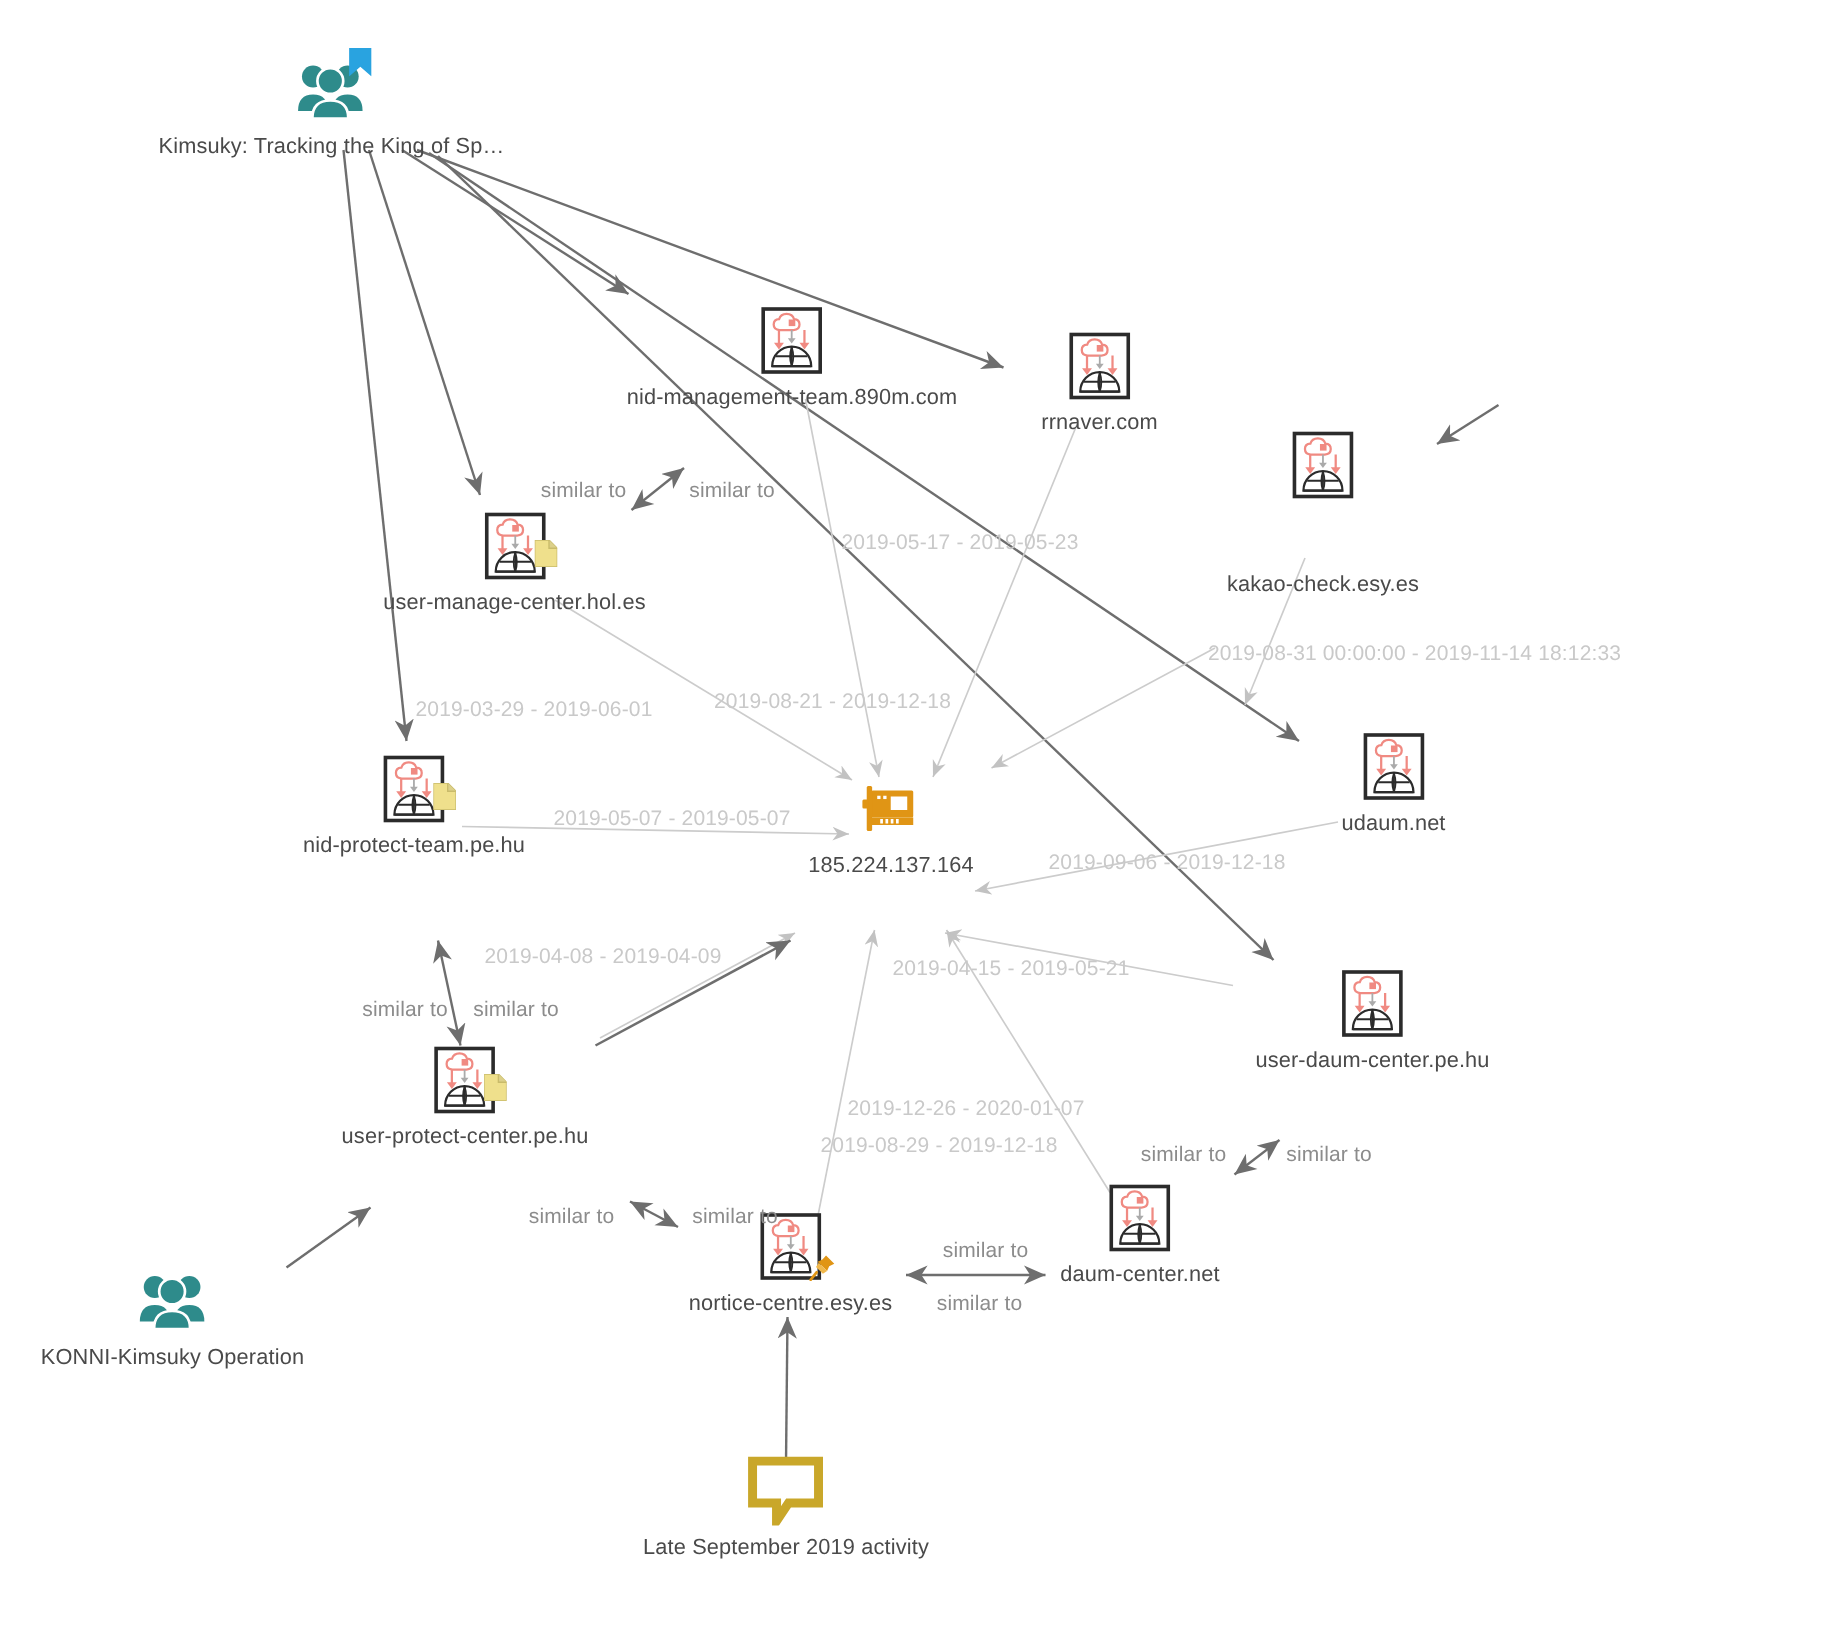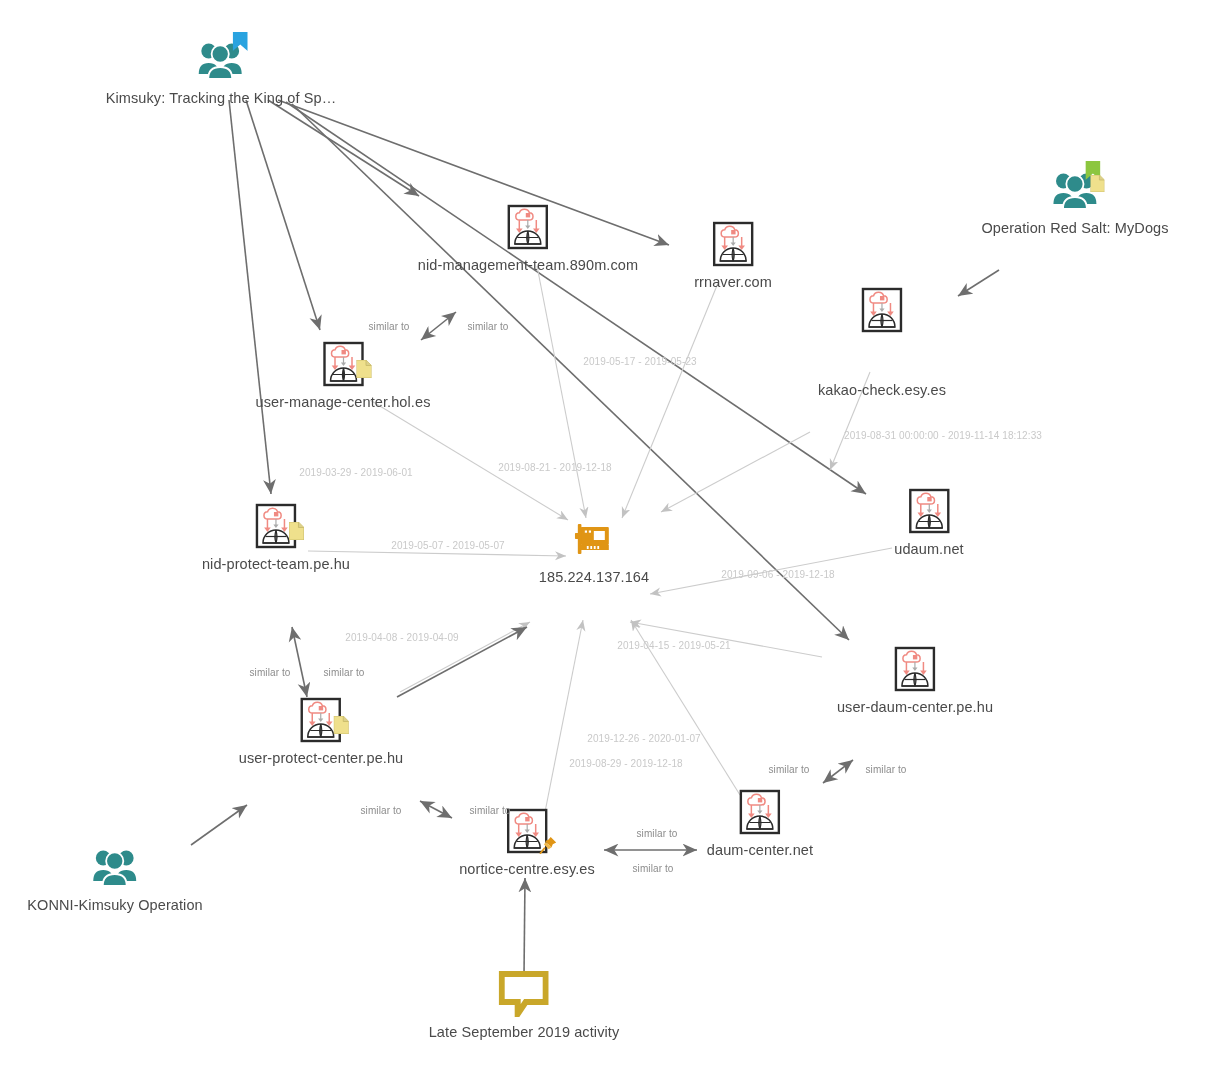--- a/index.html
+++ b/index.html
@@ -73,21 +73,21 @@
   }
   .badge-doc   { width: 15px; height: 18px; right: -2px; bottom: 12px; }
   .badge-bmk-b { width: 15px; height: 19px; right: -1px; top: -2px; }
   .badge-bmk-g { width: 15px; height: 19px; right: 1px;  top: -3px; }
   .badge-doc-rs{ width: 14px; height: 17px; right: -3px; top: 11px; }
   .badge-pin   { width: 18px; height: 18px; right: -4px; bottom: 3px; }
 
   .edge-label {
     position: absolute;
     transform: translate(-50%, -50%);
-    font-size: 10px;
+    font-size: 14px;
     color: #c9c9c9;
     white-space: nowrap;
     pointer-events: none;
     letter-spacing: 0.1px;
   }
   .edge-label.dark {
     color: #8c8c8c;
   }
 </style>
 </head>
@@ -181,40 +181,20 @@
         <circle cx="22.5" cy="14" r="8.6" fill="#2e8b8b" stroke="#ffffff" stroke-width="1.8"></circle>
         <path d="M10.5 39 q0-12 12-12 q12 0 12 12 z" fill="#2e8b8b" stroke="#ffffff" stroke-width="1.8"></path>
       </svg>
       <svg class="badge badge-bmk-b" viewBox="0 0 15 19">
         <path d="M0 0 H15 V19 L7.5 12.5 L0 19 Z" fill="#29a3e0"></path>
       </svg>
     </div>
     <div class="node-label">Kimsuky: Tracking the King of Sp…</div>
   </div>
 
-  <div class="node" style="left:1075px; top:200px;">
-    <div class="node-icon-wrap">
-      <svg class="icon-group" viewBox="0 0 46 40">
-        <circle cx="11" cy="11" r="7.4" fill="#2e8b8b"></circle>
-        <path d="M1 34 q0-11 10-11 q10 0 10 11 z" fill="#2e8b8b"></path>
-        <circle cx="34" cy="11" r="7.4" fill="#2e8b8b"></circle>
-        <path d="M24 34 q0-11 10-11 q10 0 10 11 z" fill="#2e8b8b"></path>
-        <circle cx="22.5" cy="14" r="8.6" fill="#2e8b8b" stroke="#ffffff" stroke-width="1.8"></circle>
-        <path d="M10.5 39 q0-12 12-12 q12 0 12 12 z" fill="#2e8b8b" stroke="#ffffff" stroke-width="1.8"></path>
-      </svg>
-      <svg class="badge badge-bmk-g" viewBox="0 0 15 19">
-        <path d="M0 0 H15 V19 L7.5 12.5 L0 19 Z" fill="#8cc63f"></path>
-      </svg>
-      <svg class="badge badge-doc-rs" viewBox="0 0 14 17">
-        <path d="M0 0 H9 L14 5 V17 H0 Z" fill="#efe08c" stroke="#c9bb6a" stroke-width="0.8"></path>
-        <path d="M9 0 L9 5 L14 5" fill="#dcd08a" stroke="#c9bb6a" stroke-width="0.8"></path>
-      </svg>
-    </div>
-    <div class="node-label">Operation Red Salt: MyDogs</div>
-  </div>
 
   <div class="node" style="left:115px; top:877px;">
     <div class="node-icon-wrap">
       <svg class="icon-group" viewBox="0 0 46 40">
         <circle cx="11" cy="11" r="7.4" fill="#2e8b8b"></circle>
         <path d="M1 34 q0-11 10-11 q10 0 10 11 z" fill="#2e8b8b"></path>
         <circle cx="34" cy="11" r="7.4" fill="#2e8b8b"></circle>
         <path d="M24 34 q0-11 10-11 q10 0 10 11 z" fill="#2e8b8b"></path>
         <circle cx="22.5" cy="14" r="8.6" fill="#2e8b8b" stroke="#ffffff" stroke-width="1.8"></circle>
         <path d="M10.5 39 q0-12 12-12 q12 0 12 12 z" fill="#2e8b8b" stroke="#ffffff" stroke-width="1.8"></path>
@@ -404,21 +384,21 @@
         <path d="M8 40 h26" stroke="#2b2b2b" stroke-width="1.5"></path>
         <path d="M21 27 v13" stroke="#2b2b2b" stroke-width="1.2"></path>
         <path d="M21 27.5 a8 13 0 0 0 0 12.5" fill="none" stroke="#2b2b2b" stroke-width="1.2"></path>
         <path d="M21 27.5 a8 13 0 0 1 0 12.5" fill="none" stroke="#2b2b2b" stroke-width="1.2"></path>
         <path d="M10.5 33.5 h21" stroke="#2b2b2b" stroke-width="1.2"></path>
       </svg>
     </div>
     <div class="node-label">user-daum-center.pe.hu</div>
   </div>
 
-  <div class="node" style="left:321px; top:730px;text-align:center;">
+  <div class="node" style="left:310px; top:730px;text-align:center;">
     <div class="node-icon-wrap">
       <svg class="icon-domain" viewBox="0 0 42 46">
         <rect x="2" y="2" width="38" height="42" fill="#ffffff" stroke="#2b2b2b" stroke-width="2.4"></rect>
         <path d="M13 16 q-4 0-4-3.6 q0-3.4 3.6-3.6 q1-3.6 5-3.6 q4 0 5 3.6 q3.6 .2 3.6 3.6 q0 3.6 -4 3.6 z" fill="none" stroke="#f08a82" stroke-width="1.5"></path>
         <rect x="19" y="9" width="4.4" height="4.4" fill="#f08a82"></rect>
         <path d="M12.5 16 V26" stroke="#f08a82" stroke-width="1.5"></path>
         <path d="M9.2 24.5 L12.5 29 L15.8 24.5" fill="#f08a82"></path>
         <path d="M29.5 16 V26" stroke="#f08a82" stroke-width="1.5"></path>
         <path d="M26.2 24.5 L29.5 29 L32.8 24.5" fill="#f08a82"></path>
         <path d="M21 16 V23" stroke="#aaaaaa" stroke-width="1.2"></path>

